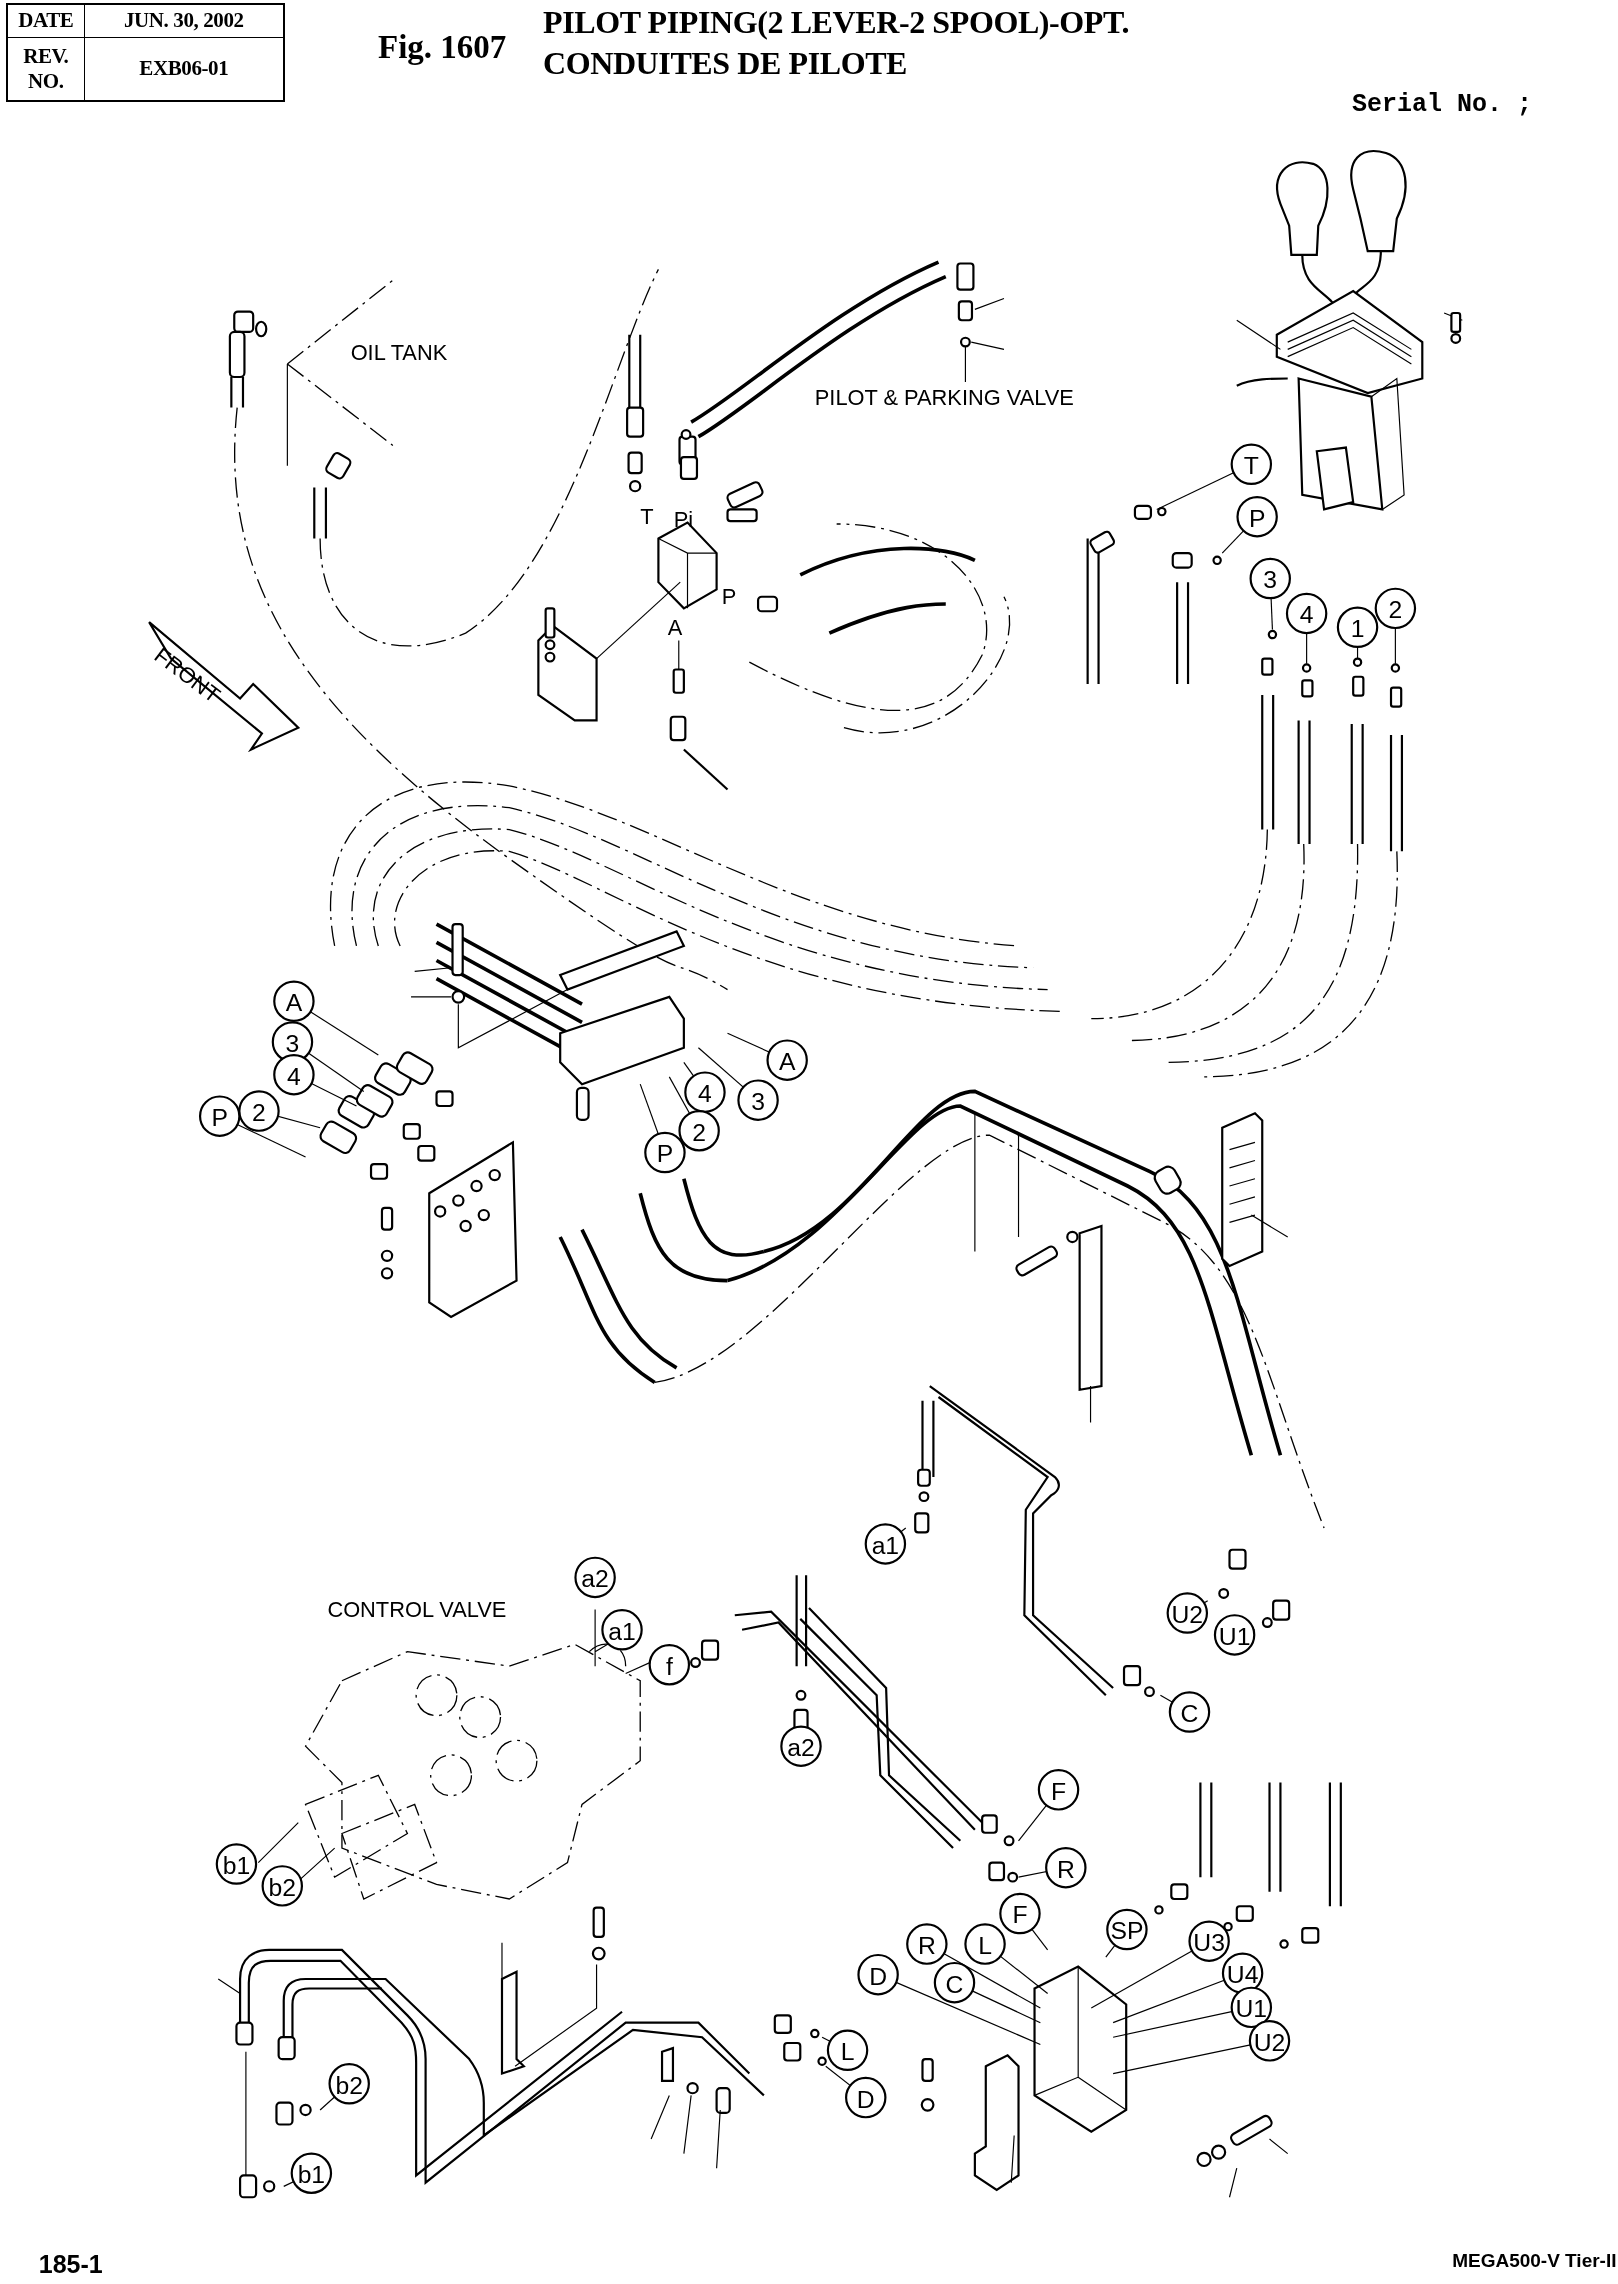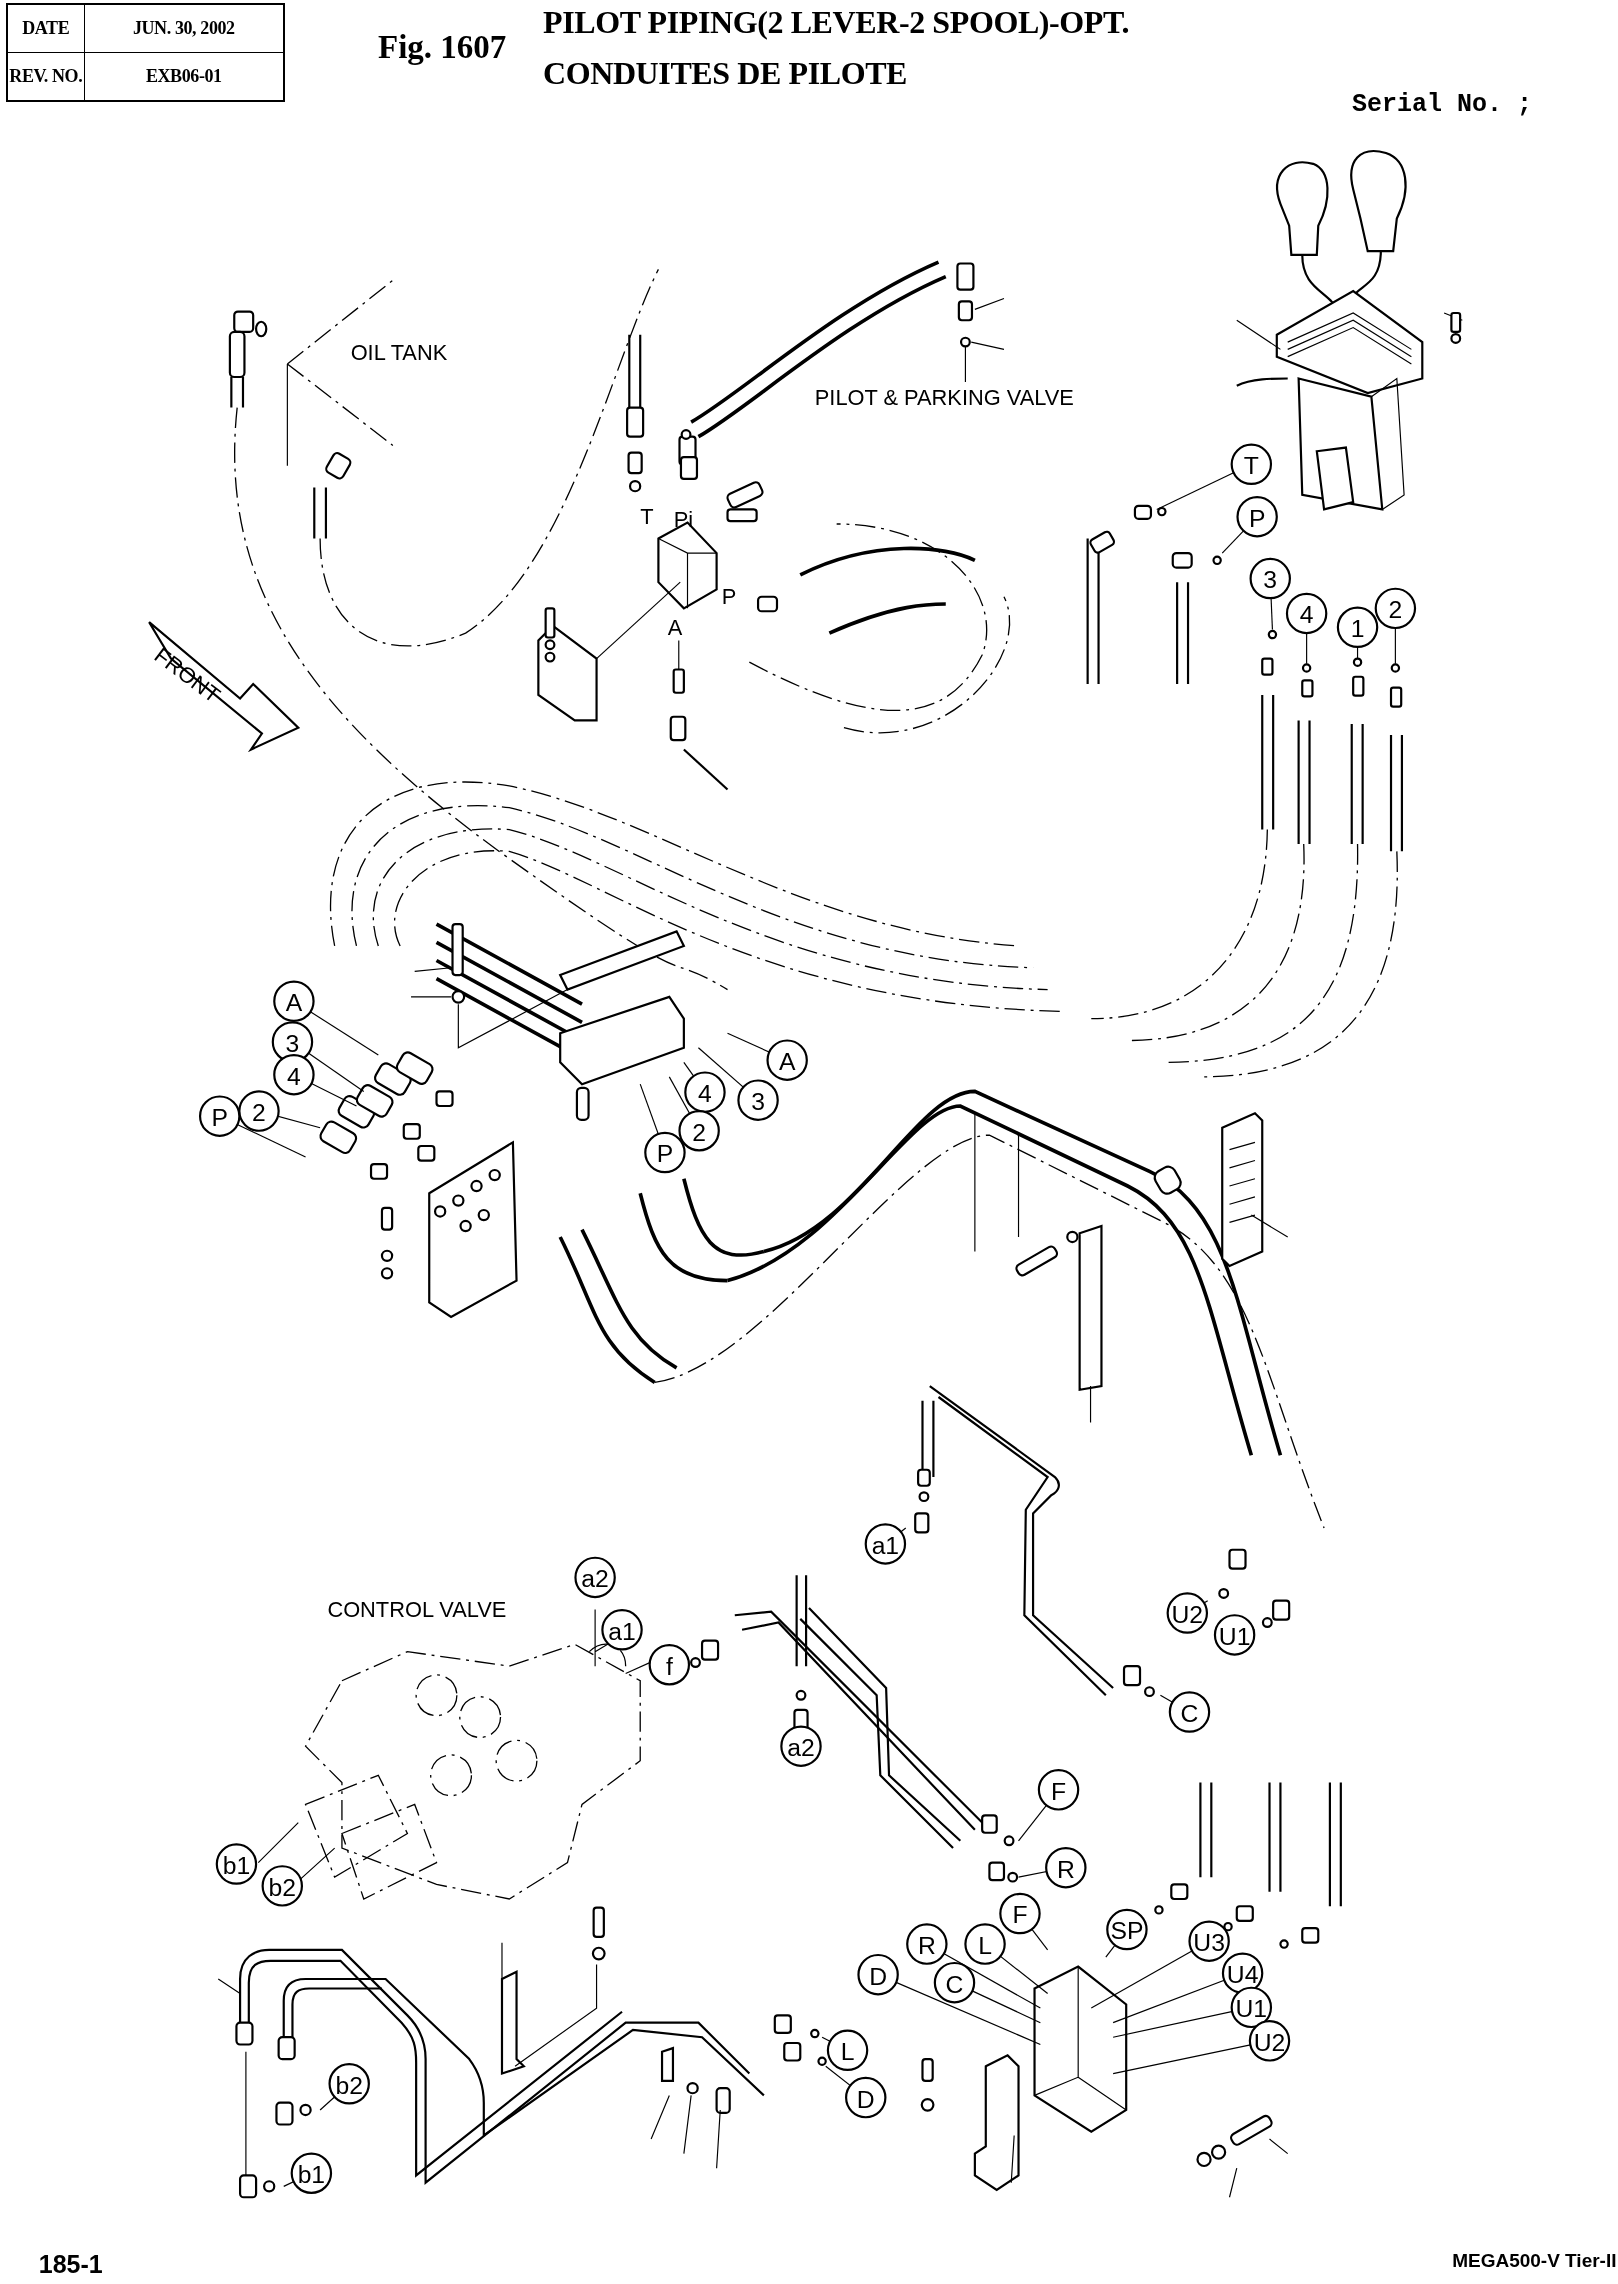--- a/index.html
+++ b/index.html
@@ -1,22 +1,22 @@
 <!DOCTYPE html>
 <html style="font-size:11.6px"><head>
 <meta charset="utf-8">
 <style>
   html, body { margin:0; padding:0; background:#ffffff; }
   body { width:1618px; height:2284px; position:relative; overflow:hidden; font-family:"Liberation Serif", serif; color:#000; }
   .hdr-table { position:absolute; left:5.8px; top:2.9px; width:279px; height:99px; border:2.9px solid #000; border-collapse:collapse; box-sizing:border-box; }
-  .hdr-table td { border:1.5px solid #000; text-align:center; font-family:"Liberation Serif", serif; font-weight:bold; font-size:18px; letter-spacing:-0.4px; }
+  .hdr-table td { border:1.5px solid #000; text-align:center; font-family:"Liberation Serif", serif; font-weight:bold; font-size:21px; letter-spacing:-0.4px; }
   .hdr-table td.k { width:74px; }
   .fig-no { position:absolute; left:378px; top:29px; font-family:"Liberation Serif", serif; font-weight:bold; font-size:33px; }
   .title1 { position:absolute; left:543px; top:4.4px; font-family:Liberation Serif, serif; font-weight:bold; font-size:32px; letter-spacing:-0.4px; }
-  .title2 { position:absolute; left:543px; top:55px; font-family:"Liberation Serif", serif; font-weight:bold; font-size:32px; letter-spacing:-0.4px; }
+  .title2 { position:absolute; left:543px; top:45px; font-family:"Liberation Serif", serif; font-weight:bold; font-size:32px; letter-spacing:-0.4px; }
   .serial { position:absolute; left:1352px; top:90px; font-family:Liberation Mono, monospace; font-weight:bold; font-size:25px; }
   .foot-left { position:absolute; left:5.8px; top:2250px; font-family:"Liberation Sans", sans-serif; font-weight:bold; font-size:25px;margin-left:33px; }
   .foot-right { position:absolute; right:1.5px; top:2250px; font-family:"Liberation Sans", sans-serif; font-weight:bold; font-size:19px; }
   svg.diagram { position:absolute; left:0; top:0; }
   .lbl { font-family:"Liberation Sans", sans-serif; font-size:30px; fill:#000; }
   .callout-text { font-family:"Liberation Sans", sans-serif; font-size:34px; fill:#000; text-anchor:middle; dominant-baseline:central; }
   .thin { stroke:#000; stroke-width:1.6; fill:none; }
   .med { stroke:#000; stroke-width:3; fill:none; }
   .thick { stroke:#000; stroke-width:5; fill:none; }
   .dash { stroke:#000; stroke-width:1.8; fill:none; stroke-dasharray:28 8 4 8; }

